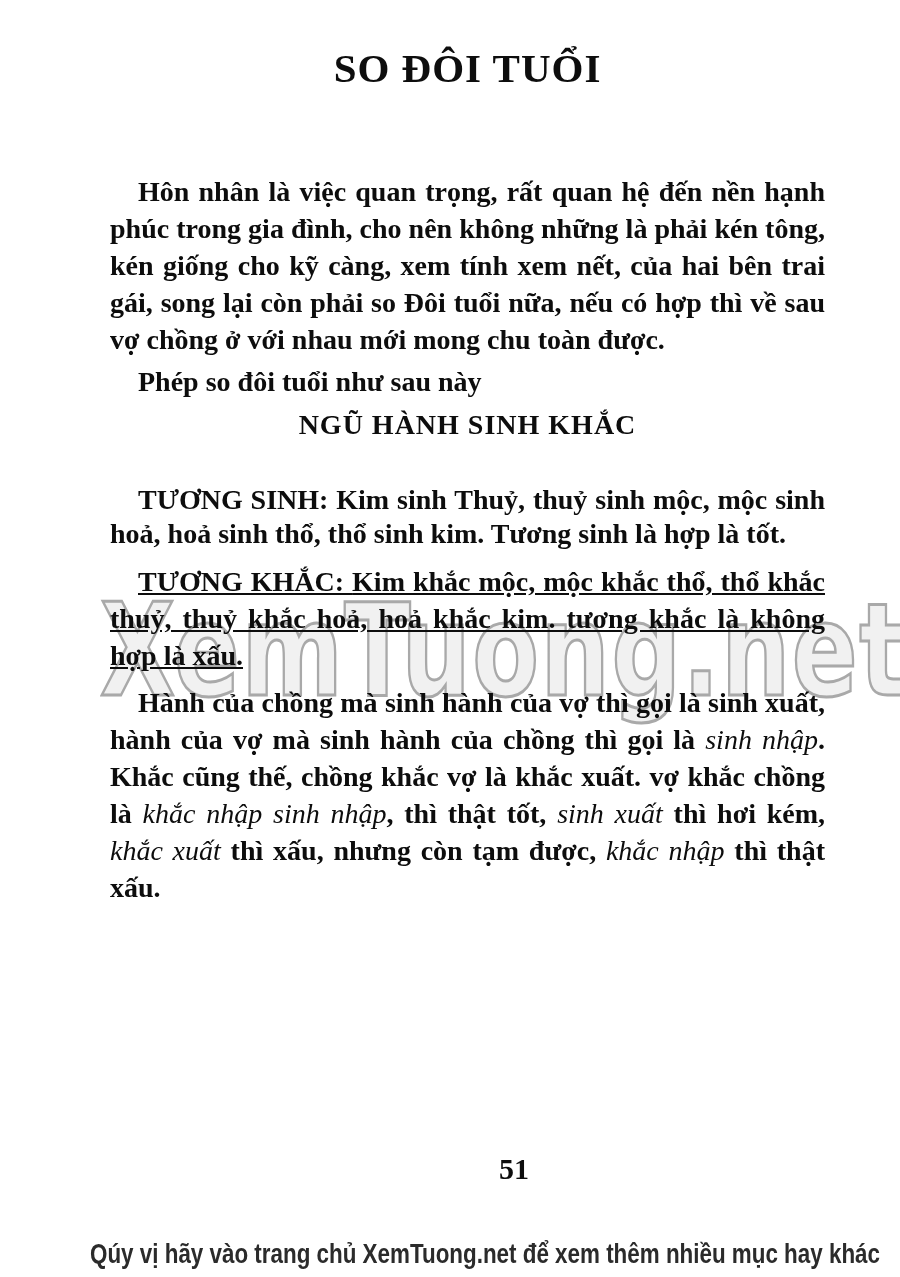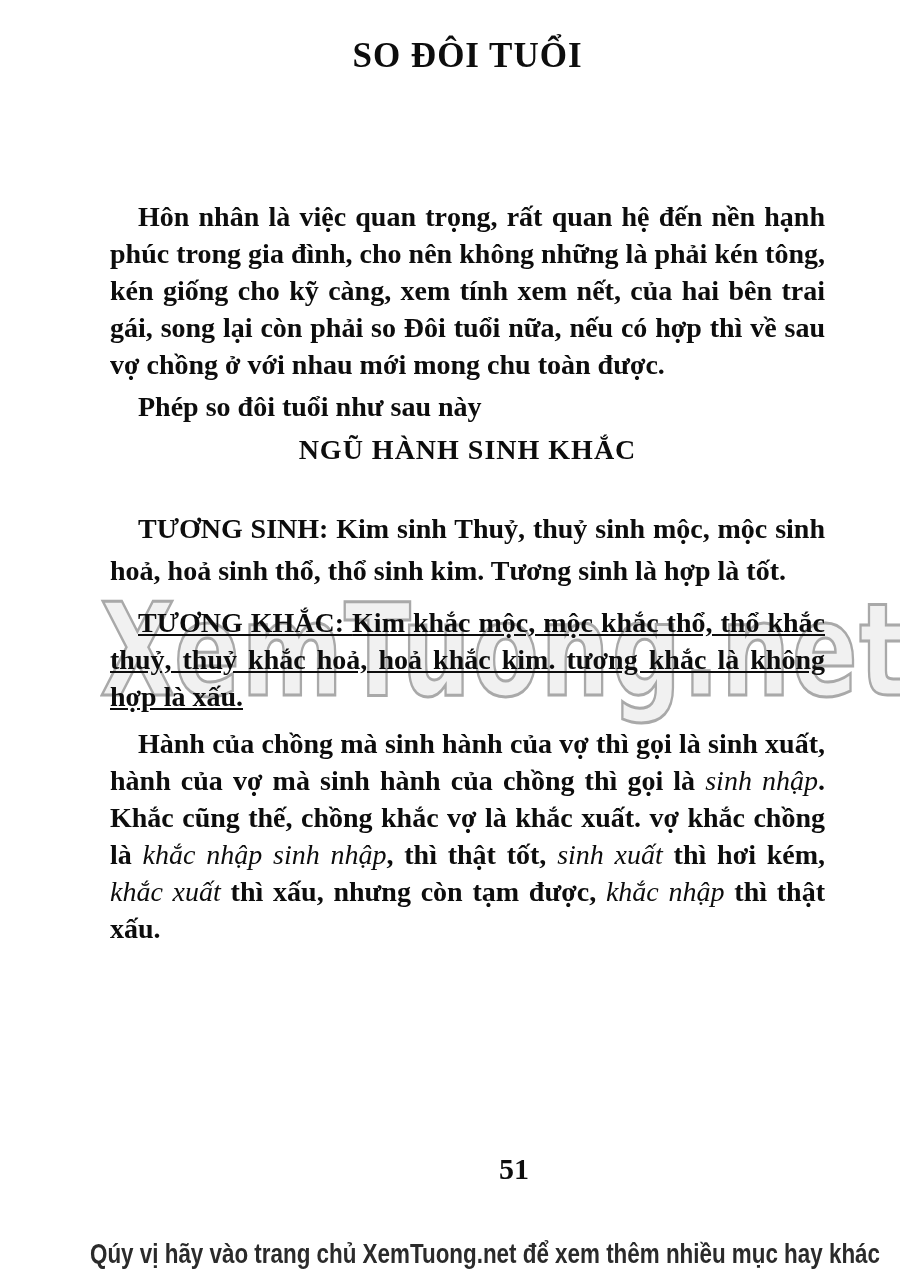--- a/index.html
+++ b/index.html
@@ -33,47 +33,47 @@
     -webkit-text-stroke: 3px #a9a9a9;
     transform: scaleX(0.76);
     transform-origin: left top;
   }
   .content {
     position: relative;
     z-index: 1;
     padding: 32px 75px 0 110px; 
   }
   .title {
-    margin: 0;
+    margin: 12px;
     text-align: center;
-    font-size: 35px;
+    font-size: 41px;
     line-height: 48px;
     font-weight: bold;
     letter-spacing: 1px;
   }
   .para {
     margin: 0;
     font-size: 28px;
     line-height: 37px;
     text-align: justify;
     text-indent: 28px;
     font-weight: bold;
   }
   .para.single { text-align: left; }
-  .p-intro   { margin-top: 118px; }
+  .p-intro   { margin-top: 81px; }
   .p-note    { margin-top: 5px; }
   .heading {
     margin: 5px 0 0 0;
     text-align: center;
     font-size: 28px;
     line-height: 40px;
     font-weight: bold;
     letter-spacing: 1px;
   }
-  .p-sinh    { margin-top: 38px; line-height: 42px; }
+  .p-sinh    { margin-top: 38px; line-height: 34px; }
   .p-khac    { margin-top: 12px; text-decoration: underline; }
   .p-explain { margin-top: 10px; }
   .run-n, .run-b { font-weight: bold; font-style: normal; }
   .run-i { font-style: italic; font-weight: normal; }
   .page-number {
     position: absolute;
     z-index: 1;
     top: 1152px;
     left: 128px;
     right: 0;

